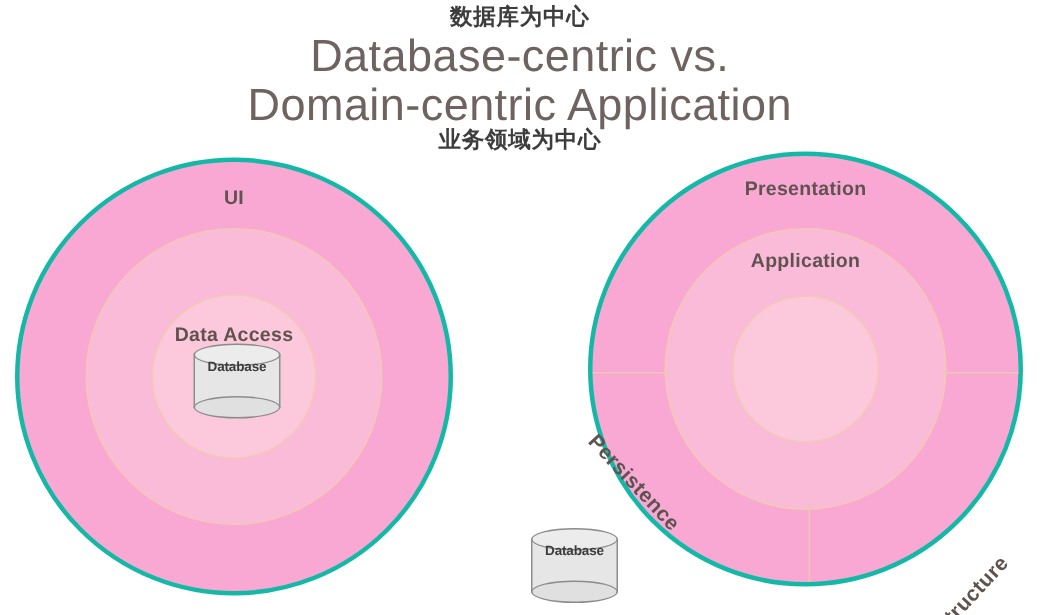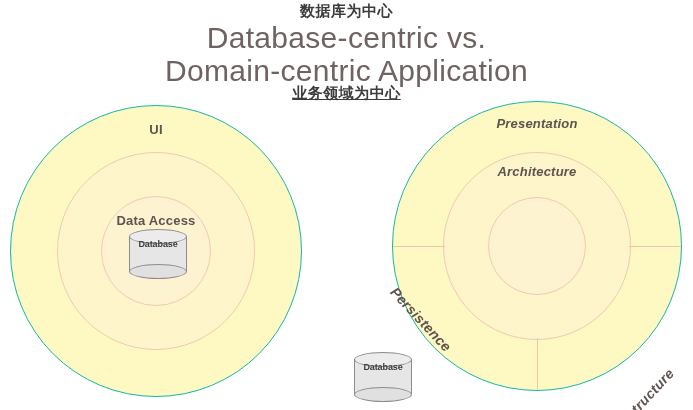--- a/index.html
+++ b/index.html
@@ -38,62 +38,61 @@
     top: 2px;
     width: 693px;
     text-align: center;
   }
   .cn-bottom {
     position: absolute;
     left: 0;
     top: 84px;
     width: 693px;
     text-align: center;
-    text-decoration: underline;
   }
   .main-title {
     position: absolute;
     left: 0;
     top: 21px;
     width: 693px;
     text-align: center;
     font-size: 30px;
     font-weight: 400;
     line-height: 33px;
     color: #6e6360;
     letter-spacing: 0.3px;
   }
   .main-title .line { display: block; }
 
   
   .arch {
     position: absolute;
     border-radius: 50%;
-    background: #fef9c3;
-    border: 1px solid #14b8a6;
+    background: #f9a8d4;
+    border: 3px solid #14b8a6;
     box-sizing: border-box;
   }
   .ring-mid, .ring-inner {
     position: absolute;
     border-radius: 50%;
     border: 1px solid #f2c9b2;
     background: rgba(255, 236, 228, 0.28);
     box-sizing: border-box;
     left: 50%;
     top: 50%;
     transform: translate(-50%, -50%);
   }
 
   
   #left-arch { left: 10px; top: 105px; width: 292px; height: 292px; }
   #left-arch .ring-mid   { width: 198px; height: 198px; }
   #left-arch .ring-inner { width: 110px; height: 110px; }
 
   
-  #right-arch { left: 392px; top: 101px; width: 290px; height: 290px; font-style: italic; }
+  #right-arch { left: 392px; top: 101px; width: 290px; height: 290px; }
   #right-arch .ring-mid   { width: 188px; height: 188px; }
   #right-arch .ring-inner { width: 98px; height: 98px; }
 
   
   .ring-label {
     position: absolute;
     left: 0;
     width: 100%;
     text-align: center;
     font-size: 13px;
@@ -223,21 +222,21 @@
   <div class="bottom-cap"></div>
   <div class="top-cap"></div>
   <div class="db-text">Database</div>
 </div>
 
 <div class="arch" id="right-arch">
 
   <div class="ring-label lbl-outer">Presentation</div>
 
   <div class="ring-mid"></div>
-  <div class="ring-label lbl-mid">Architecture</div>
+  <div class="ring-label lbl-mid">Application</div>
 
   <div class="ring-inner"></div>
 
   <div class="divider div-left"></div>
   <div class="divider div-right"></div>
   <div class="divider div-bottom"></div>
 
   <div class="sector-label lbl-persistence">Persistence</div>
 
   <div class="sector-label lbl-infrastructure">Infrastructure</div>

